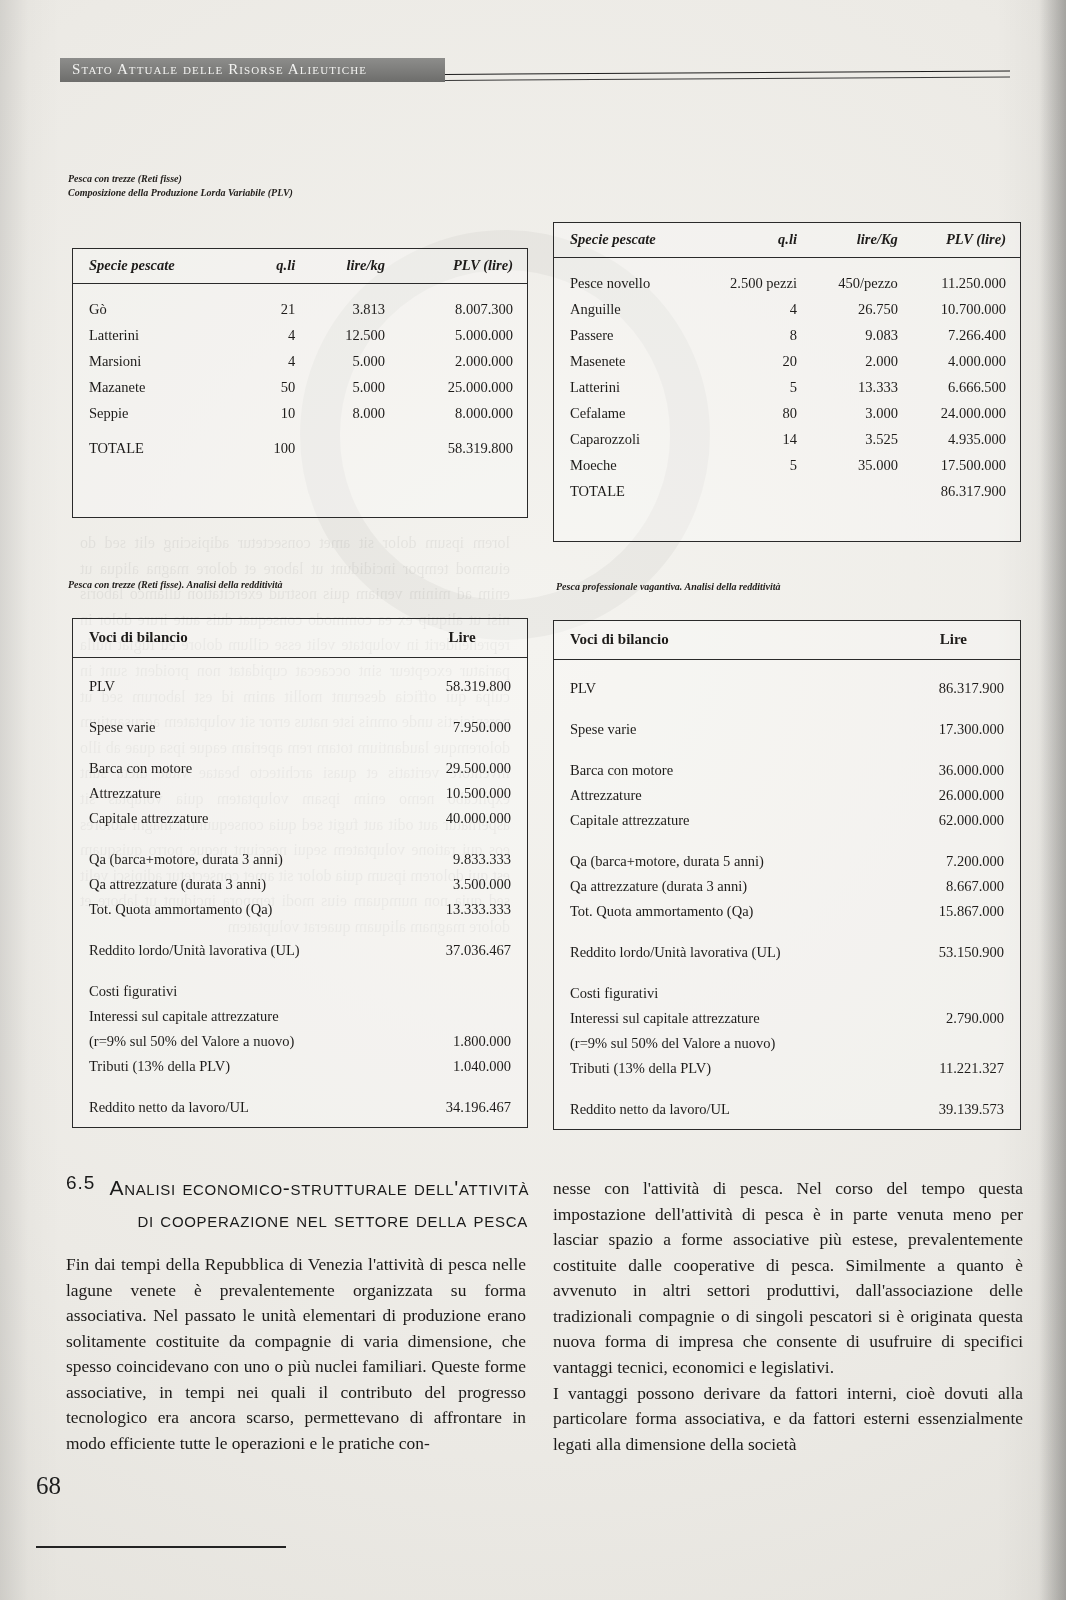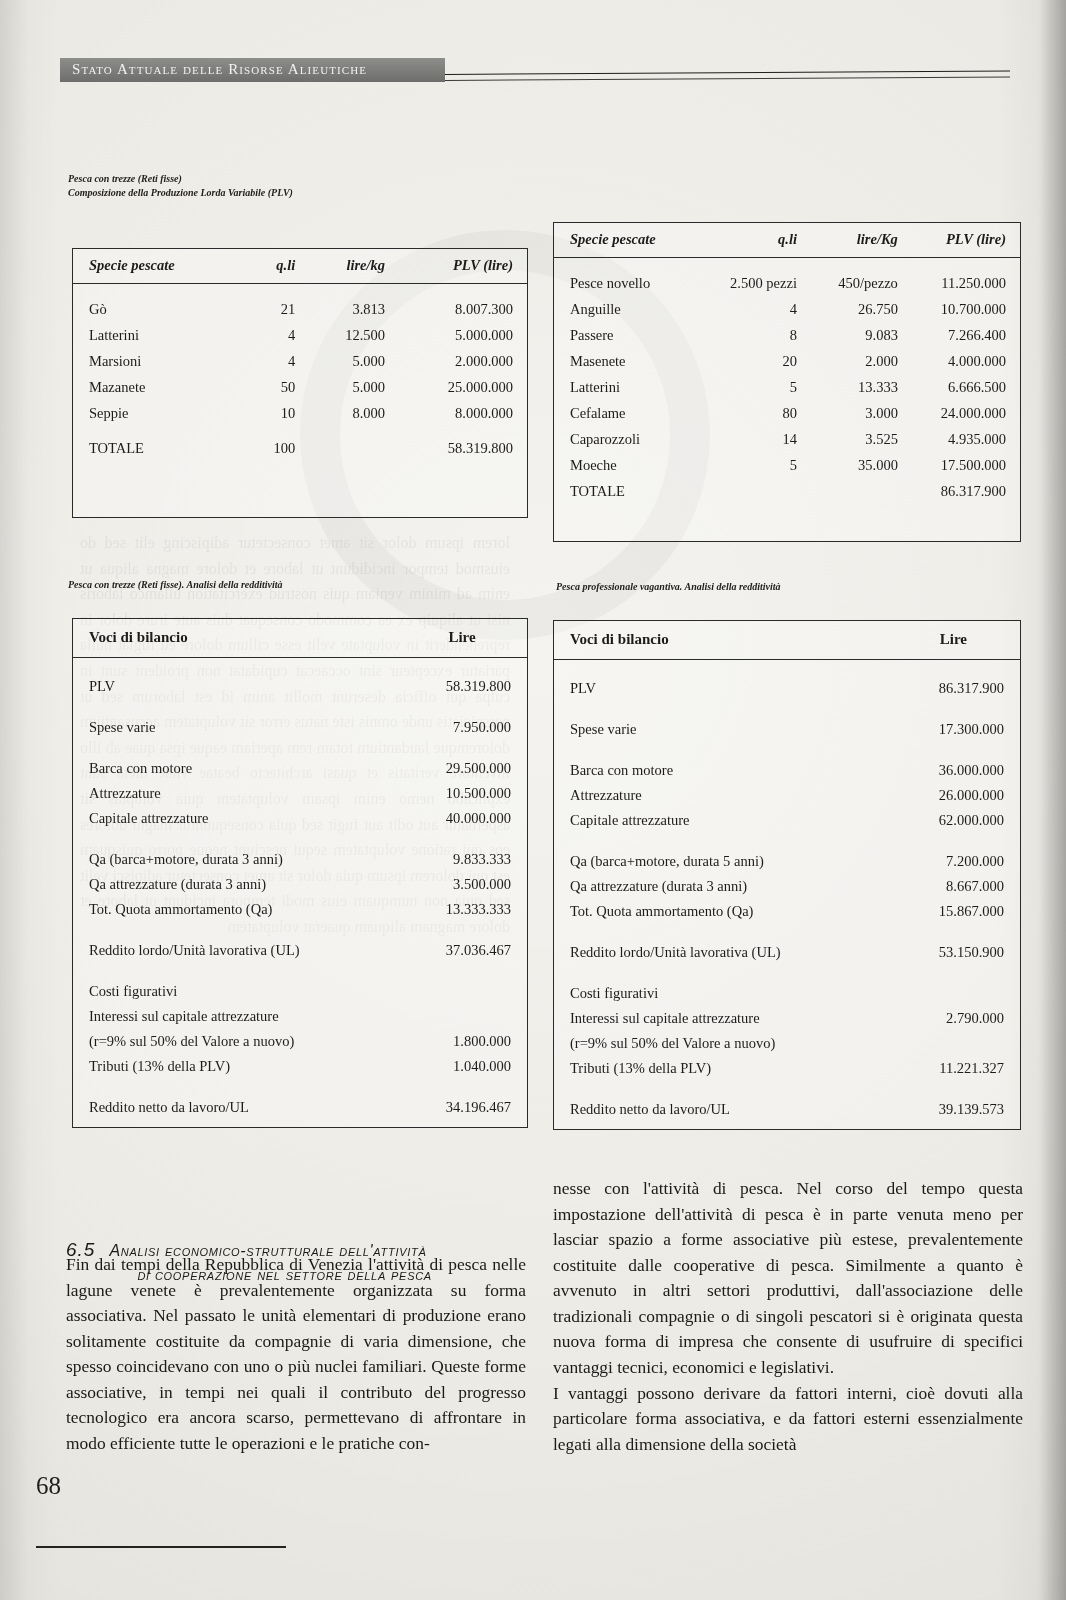--- a/index.html
+++ b/index.html
@@ -156,21 +156,21 @@
   
   .sec-num {
     font-family: "Liberation Sans", sans-serif;
     font-size: 19px;
     letter-spacing: 1px;
     color: #1a1a1a;
   }
   .sec-title {
     font-family: "Liberation Sans", sans-serif;
     font-variant: small-caps;
-    font-size: 16px;
+    font-size: 21px;
     letter-spacing: 0.7px;
     color: #1a1a1a;
     line-height: 1.5;
   }
 
   
   .bodycol {
     position: absolute;
     font-family: "Liberation Serif", serif;
     font-size: 17.4px;
@@ -548,21 +548,21 @@
             <td colspan="2"></td>
           </tr>
         <tr>
             <td>Reddito netto da lavoro/UL</td>
             <td class="r">39.139.573</td>
           </tr>
       </tbody>
     </table>
   </div>
 
-  <div style="position:absolute; left:66px; top:1239px; width:470px;font-style:italic;">
+  <div style="position:absolute; left:66px; top:1172px; width:470px;">
     <div style="display:flex; align-items:flex-start; gap:14px;">
       <div class="sec-num">6.5</div>
       <div class="sec-title">
         <div>Analisi economico-strutturale dell'attività</div>
         <div style="padding-left:28px;">di cooperazione nel settore della pesca</div>
       </div>
     </div>
   </div>
 
   <div class="bodycol" style="left:66px; top:1252px; width:460px;">

